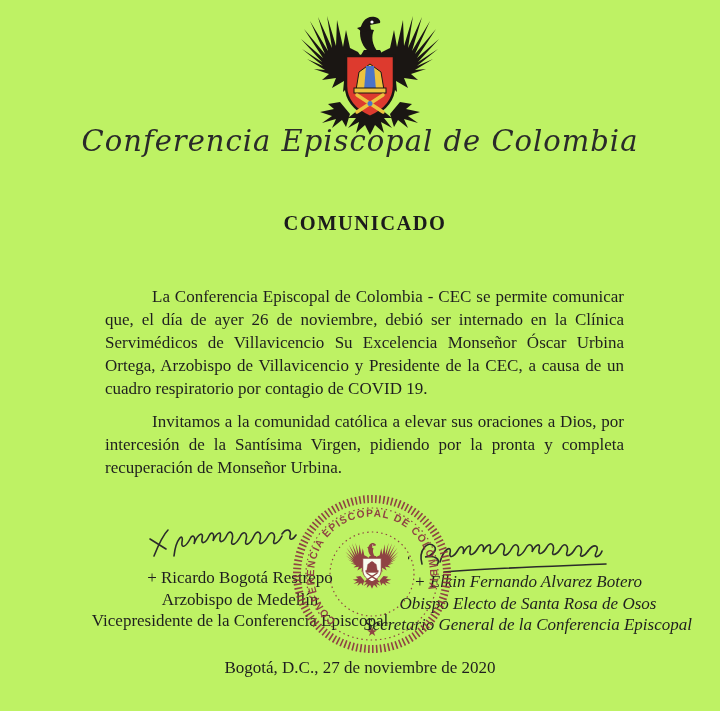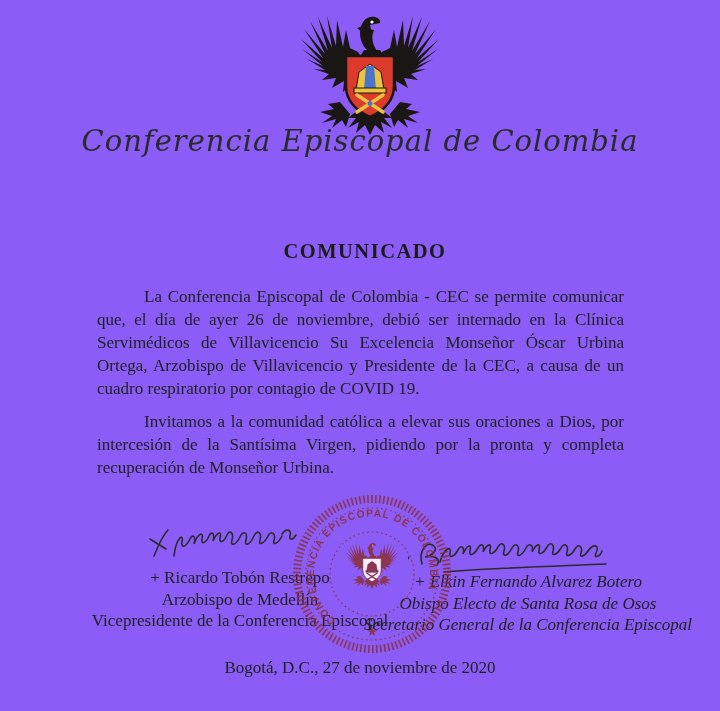--- a/index.html
+++ b/index.html
@@ -1,39 +1,39 @@
 <!DOCTYPE html>
 <html><head>
 <meta charset="utf-8">
 <style>
   html,body{margin:0;padding:0;}
   .page{
-    position:relative; width:720px; height:711px; background:#8b5cf6;
+    position:relative; width:720px; height:711px; background:#bef264;
     font-family:"Liberation Serif", serif; color:#1f1f1f; overflow:hidden;
   }
   
   .crest-main{ --c-body:#1a1613; --c-shield:#dd3a2e; --c-mitre:#ecc33e; --c-accent:#4a74c8; }
   .crest-seal{ --c-body:#8a3140; --c-shield:#ffffff; --c-mitre:#8a3140; --c-accent:#8a3140; }
 
   .crest-wrap{ position:absolute; left:298px; top:6px; width:144px; height:130px; }
   .org-script{
     position:absolute; left:0; top:124px; width:100%; text-align:center;
     font-family:"DejaVu Serif", serif; font-style:italic; font-size:29px;
     letter-spacing:1px; color:#2a2a2a;
   }
   .doc-title{
-    position:absolute; left:0; top:240px; width:100%; text-align:center;
+    position:absolute; left:0; top:212px; width:100%; text-align:center;
     font-weight:bold; font-size:20.5px; letter-spacing:1.5px; color:#1b1b1b;
     padding-left:10px; box-sizing:border-box;
   }
   .doc-body{
     position:absolute; left:97px; top:285px; width:527px;
     font-size:17px; line-height:23px; text-align:justify;
   }
-  .doc-body p{ margin:0 0 10px 0; text-indent:47px; }
+  .doc-body p{ margin:0 0 10px 8px; text-indent:47px; }
 
   .sig-col{ position:absolute; text-align:center; font-size:17px; line-height:21.5px; z-index:2; }
   .sig-left{ top:567px; left:28px; width:424px; }
   .sig-right{ top:571px; left:342px; width:372px;font-style:italic; }
   .scribble{ position:absolute; z-index:2; }
   .scribble.left{ left:142px; top:524px; }
   .scribble.right{ left:408px; top:536px; }
 
   .seal-wrap{ position:absolute; left:288px; top:490px; width:168px; height:168px; z-index:3; opacity:0.9; }
   .seal-text{ font-family:"Liberation Sans", sans-serif; font-weight:bold; fill:#8a3140; }
@@ -104,21 +104,21 @@
     <g fill="none" stroke="#2b2b2b" stroke-width="1.6" stroke-linecap="round">      
         <path d="M14,28 C10,14 20,4 26,10 C30,14 24,20 17,21 C27,19 33,23 29,29"></path>
       <path d="M32,26 C36,12 44,9 42,17 C41,23 46,21 50,14 C53,8 57,11 55,18 C59,9 64,7 62,15 C61,21 66,19 70,12 C73,6 77,9 75,16 C79,8 84,6 82,14 C81,20 86,18 90,11 C93,5 98,8 96,15 C94,22 100,20 104,12 C107,6 112,9 110,16 C108,22 114,20 118,12 C121,6 126,9 124,16 C128,8 133,6 131,14 C130,20 135,18 139,11 C142,5 147,8 145,15 C143,21 149,19 153,12 C156,6 161,9 159,16 C157,22 163,20 167,13 C170,7 175,10 173,17 C171,22 176,21 180,15"></path>
       <path d="M180,15 C186,7 192,9 188,17 C185,23 192,21 194,15"></path>
       <path d="M36,36 C82,32 152,30 198,28"></path>
       <circle cx="208,0" cy="22" r="1.4" fill="#2b2b2b" stroke="none"></circle>
     </g>
   </svg>
 
   <div class="sig-col sig-left">
-    <div>+ Ricardo Tobón Restrepo</div>
+    <div>+ Ricardo Bogotá Restrepo</div>
     <div>Arzobispo de Medellín</div>
     <div>Vicepresidente de la Conferencia Episcopal</div>
   </div>
   <div class="sig-col sig-right">
     <div>+ Elkin Fernando Alvarez Botero</div>
     <div>Obispo Electo de Santa Rosa de Osos</div>
     <div>Secretario General de la Conferencia Episcopal</div>
   </div>
 
   <div class="seal-wrap">

